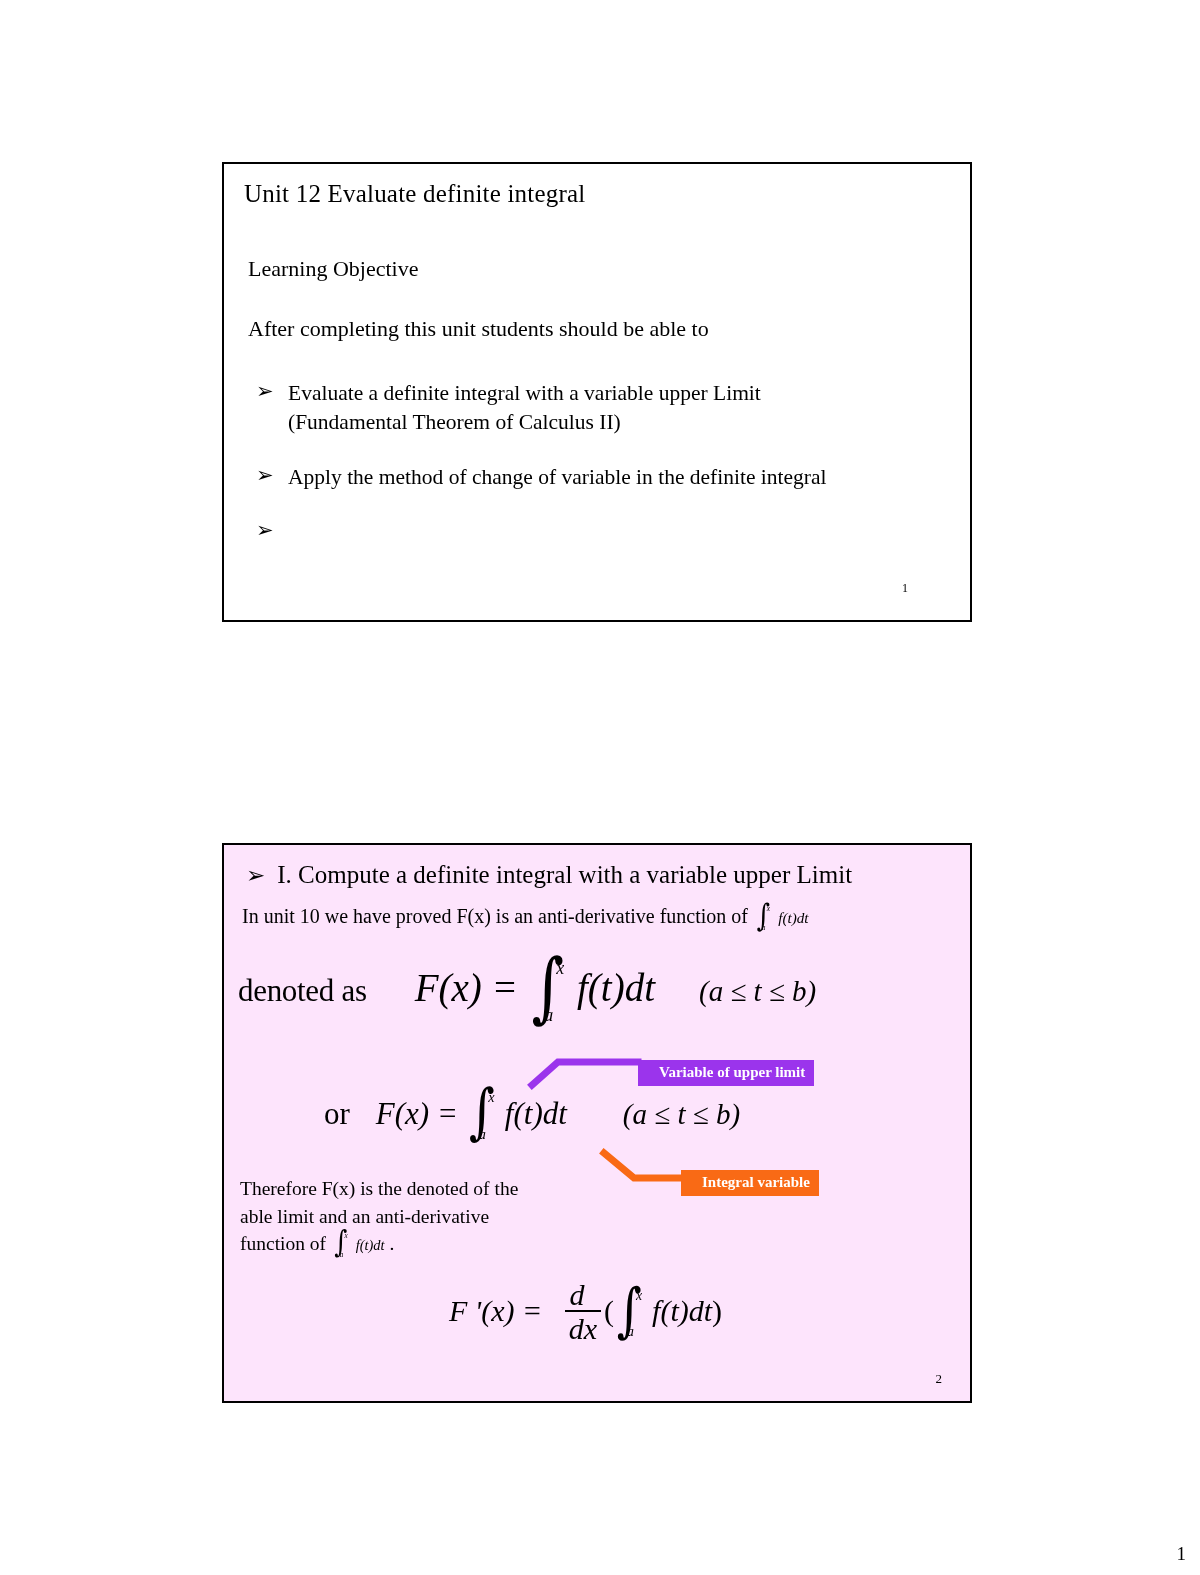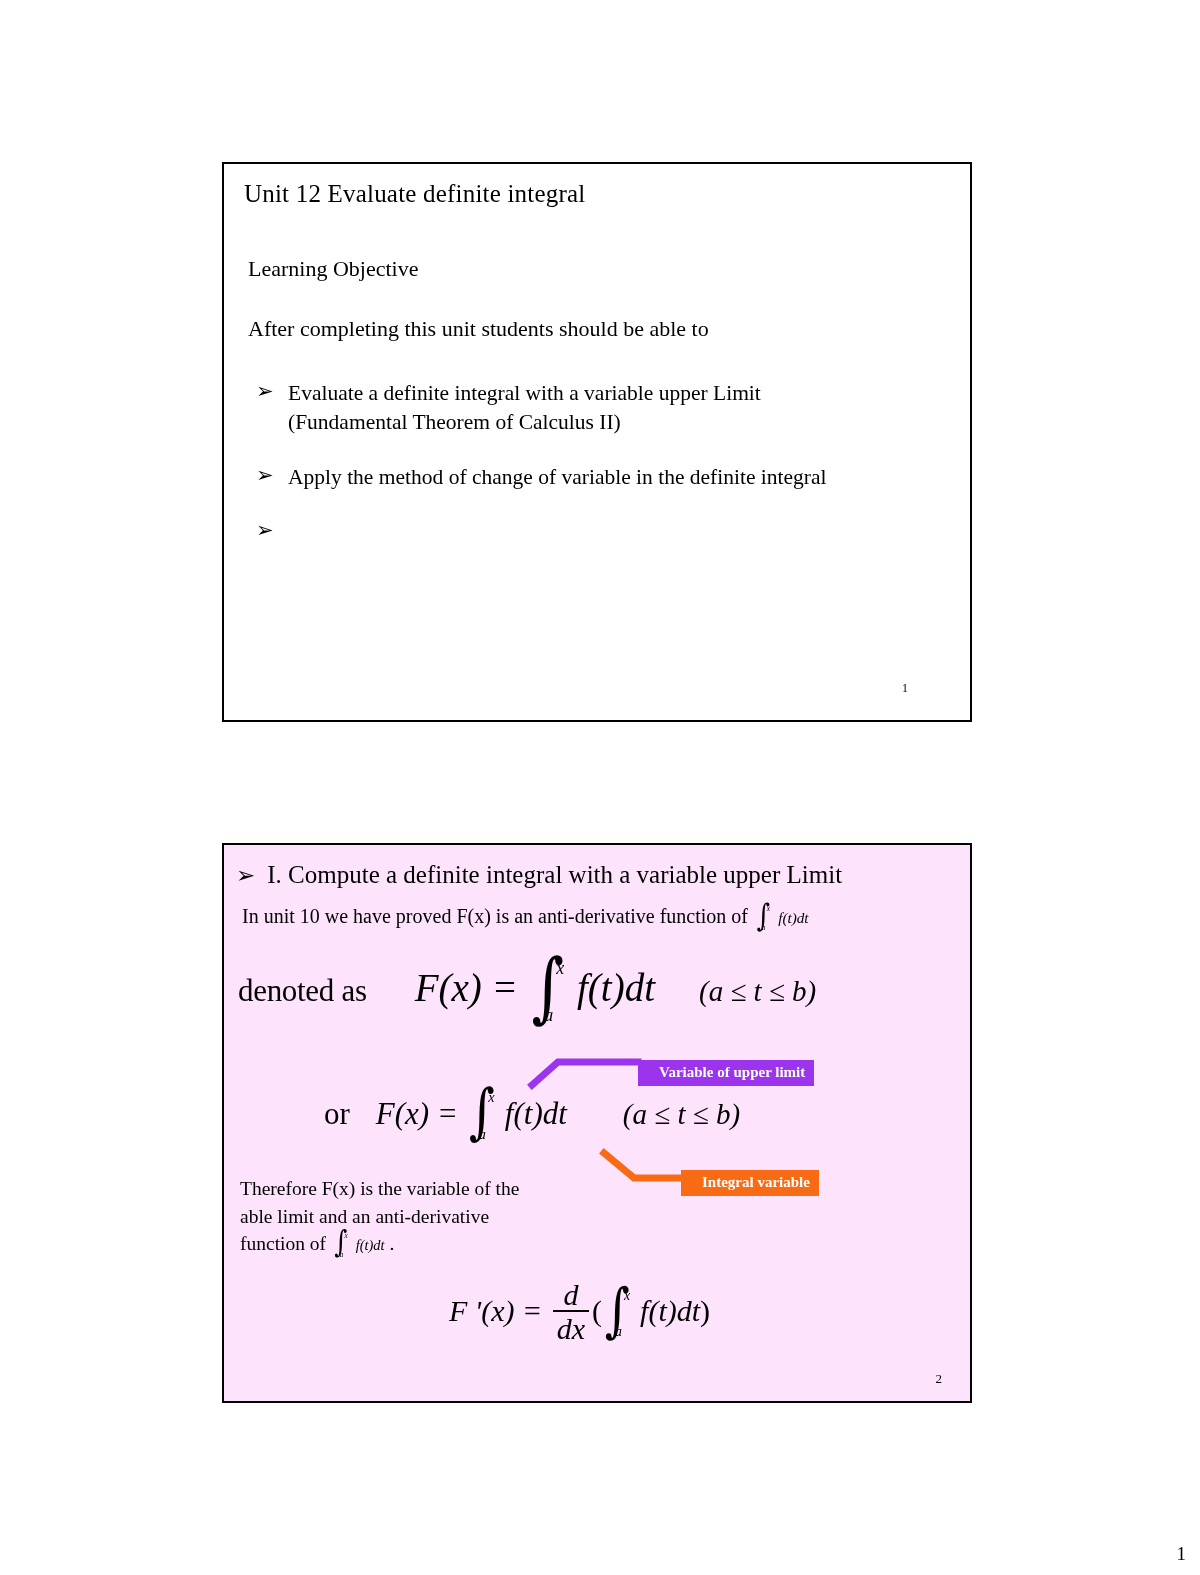--- a/index.html
+++ b/index.html
@@ -25,21 +25,21 @@
   .slide {
     position: absolute;
     border: 2px solid #000000;
     box-sizing: border-box;
   }
 
   #slide-1 {
     left: 222px;
     top: 162px;
     width: 750px;
-    height: 560px;
+    height: 460px;
     background: #ffffff;
   }
 
   #slide-2 {
     left: 222px;
     top: 843px;
     width: 750px;
     height: 560px;
     background: #fde4fc;
   }
@@ -106,21 +106,21 @@
   }
   #s2-pagenum {
     right: 28px;
     bottom: 14px;
     font-size: 13px;
   }
 
   
   .s2-head {
     position: absolute;
-    left: 12px;
+    left: 22px;
     top: 16px;
     font-size: 25px;
     white-space: nowrap;
   }
   .s2-head .arrow {
     margin-right: 12px;
     font-size: 23px;
   }
 
   .s2-sub {
@@ -262,20 +262,21 @@
     font-style: italic;
     padding: 0 4px;
     line-height: 1.0;
   }
   .frac .den {
     display: block;
     font-style: italic;
     border-top: 2px solid #000;
     padding: 1px 4px 0 4px;
     line-height: 1.05;
+    margin-left: 12px;
   }
 
   .docpage {
     position: absolute;
     right: 14px;
     bottom: 10px;
     font-size: 19px;
     font-family: "Liberation Serif", serif;
   }
 </style>
@@ -350,21 +351,21 @@
         <span>f(t)dt</span></span><span class="cond math">(a ≤ t ≤ b)</span>
     </div>
 
     <svg class="connector" id="conn-integral" style="left:372px; top:300px; width:120px; height:50px;" viewBox="0 0 120 50">
       <polyline points="8,8 38,33 100,33" fill="none" stroke="#f96a15" stroke-width="7" stroke-linecap="square" stroke-linejoin="miter"></polyline>
     </svg>
 
     <div class="callout" id="callout-integral">Integral variable</div>
 
     <div id="therefore">
-      <span>Therefore F(x) is the variable of the</span><br>
+      <span>Therefore F(x) is the denoted of the</span><br>
       <span>able limit and an anti-derivative</span><br>
       <span>function of</span>
       <span class="intg intg-sm math">
         <span class="sign">∫</span><span class="lim-up">x</span><span class="lim-lo">a</span>
       </span>
       <span class="math" style="font-size:0.74em">f(t)dt</span>
       <span>.</span>
     </div>
 
     <div id="eq-deriv" class="math">

